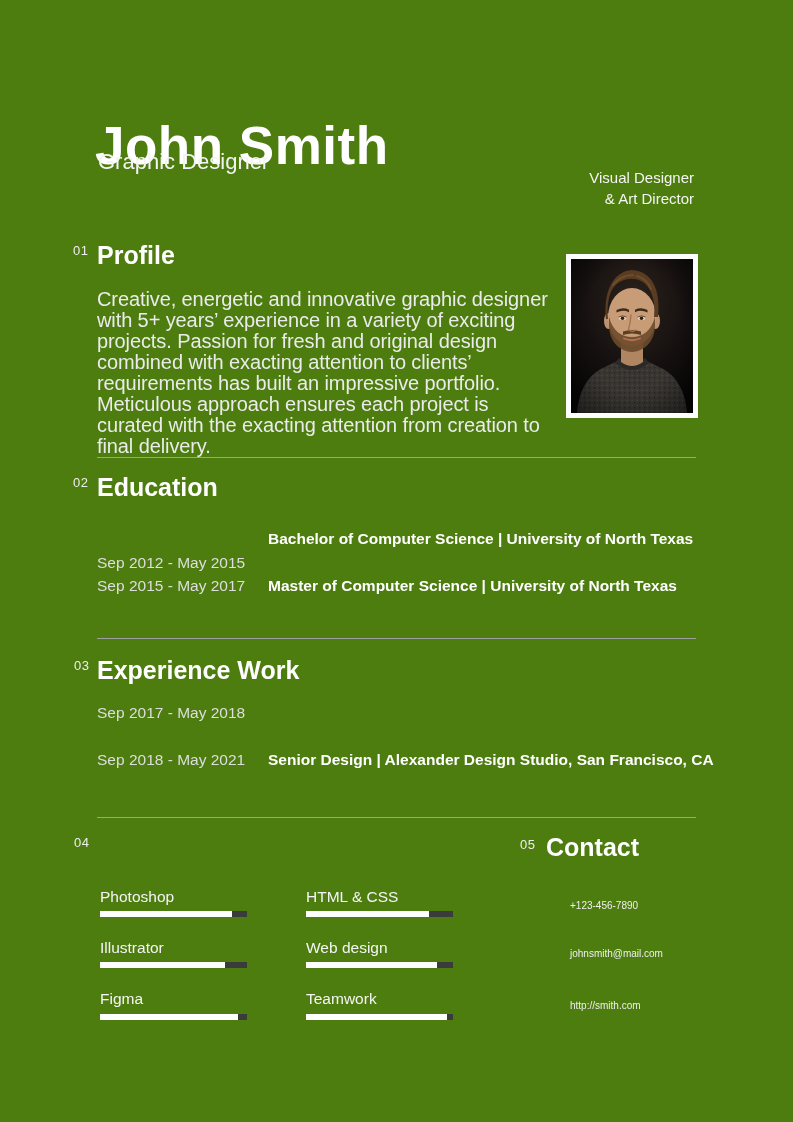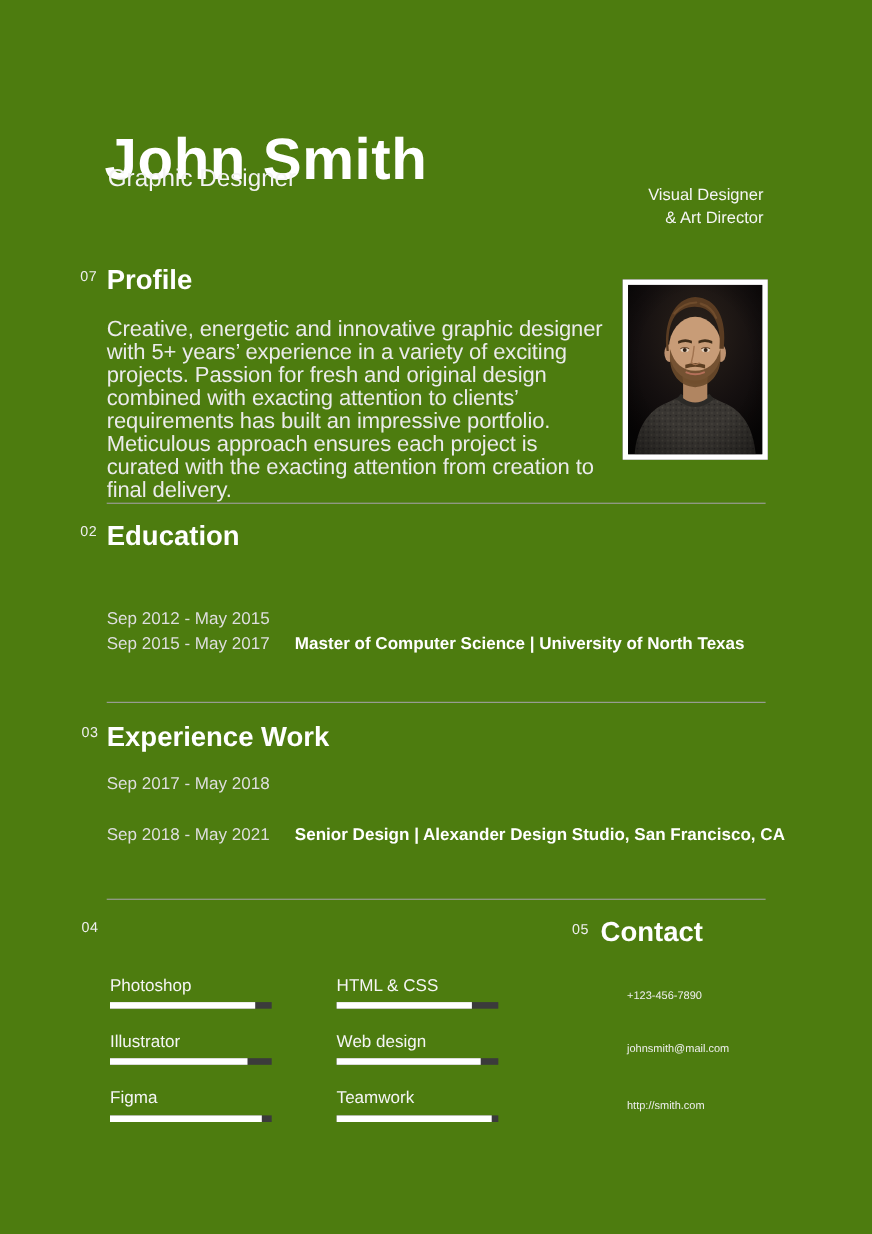--- a/index.html
+++ b/index.html
@@ -40,21 +40,21 @@
 
 <div class="page">
 
   <h1 class="abs name">John Smith</h1>
   <div class="abs role">Graphic Designer</div>
   <div class="abs tagline">
     <div>Visual Designer</div>
     <div>&amp; Art Director</div>
   </div>
 
-  <span class="abs sec-num" style="left:73px;top:243px;">07</span>
+  <span class="abs sec-num" style="left:73px;top:243px;">01</span>
   <h2 class="abs sec-title" style="left:97px;top:241px;margin:0;">Profile</h2>
   <p class="abs profile-body" style="margin:0;">Creative, energetic and innovative graphic designer with 5+ years’ experience in a variety of exciting projects. Passion for fresh and original design combined with exacting attention to clients’ requirements has built an impressive portfolio. Meticulous approach ensures each project is curated with the exacting attention from creation to final delivery.</p>
 
   <div class="abs photo-frame">
     <svg width="122" height="154" viewBox="0 0 122 154">
       <defs>
         <radialGradient id="glow" cx="0.52" cy="0.28" r="0.75">
           <stop offset="0" stop-color="#2b221b"></stop>
           <stop offset="0.6" stop-color="#151010"></stop>
           <stop offset="1" stop-color="#080606"></stop>
@@ -102,20 +102,21 @@
       <path d="M42,26 Q50,16 62,16 M66,17 Q76,20 80,30" stroke="#6f4c2c" stroke-width="2" fill="none" stroke-linecap="round"></path>
       <rect width="122" height="154" fill="url(#vig)"></rect>
     </svg>
   </div>
 
   <div class="abs divider" style="top:457px;"></div>
 
   <span class="abs sec-num" style="left:73px;top:475px;">02</span>
   <h2 class="abs sec-title" style="left:97px;top:473px;margin:0;">Education</h2>
   <div class="abs row-date" style="top:530px;margin-top:24px;">Sep 2012 - May 2015</div>
+  <div class="abs row-desc" style="top:530px;">Bachelor of Computer Science | University of North Texas</div>
   <div class="abs row-date" style="top:577px;">Sep 2015 - May 2017</div>
   <div class="abs row-desc" style="top:577px;">Master of Computer Science | University of North Texas</div>
 
   <div class="abs divider" style="top:638px;"></div>
 
   <span class="abs sec-num" style="left:74px;top:658px;">03</span>
   <h2 class="abs sec-title" style="left:97px;top:656px;margin:0;">Experience Work</h2>
   <div class="abs row-date" style="top:704px;">Sep 2017 - May 2018</div>
   <div class="abs row-date" style="top:751px;">Sep 2018 - May 2021</div>
   <div class="abs row-desc" style="top:751px;">Senior Design | Alexander Design Studio, San Francisco, CA</div>

